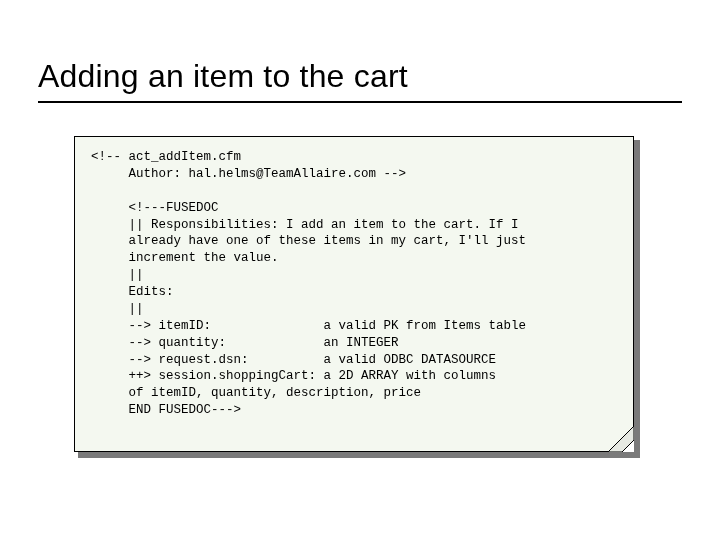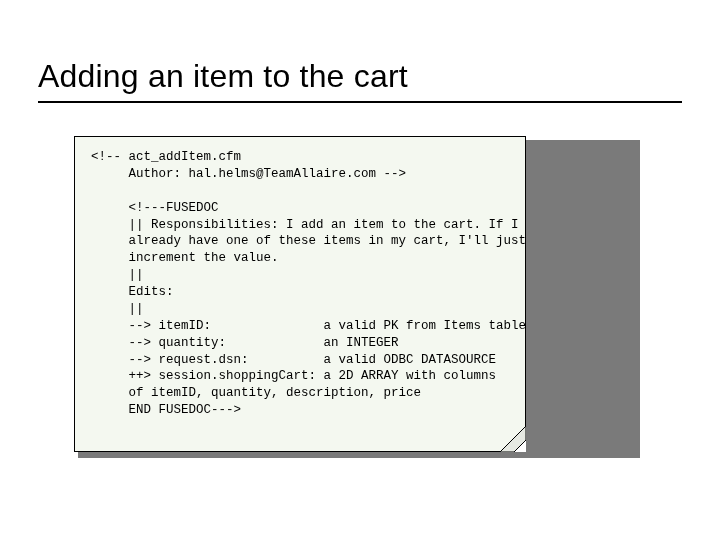--- a/index.html
+++ b/index.html
@@ -41,21 +41,21 @@
     left: 78px;
     top: 140px;
     width: 562px;
     height: 318px;
     background: #7a7a7a;
   }
   .code-box {
     position: absolute;
     left: 74px;
     top: 136px;
-    width: 452px;
+    width: 560px;
     height: 316px;
     background: #f4f8f0;
     border: 1px solid #000;
     box-sizing: border-box;
     padding: 12px 16px 12px 16px;
   }
   .code-text {
     font-family: "Courier New", Courier, monospace;
     font-size: 12.5px;
     line-height: 1.35;

